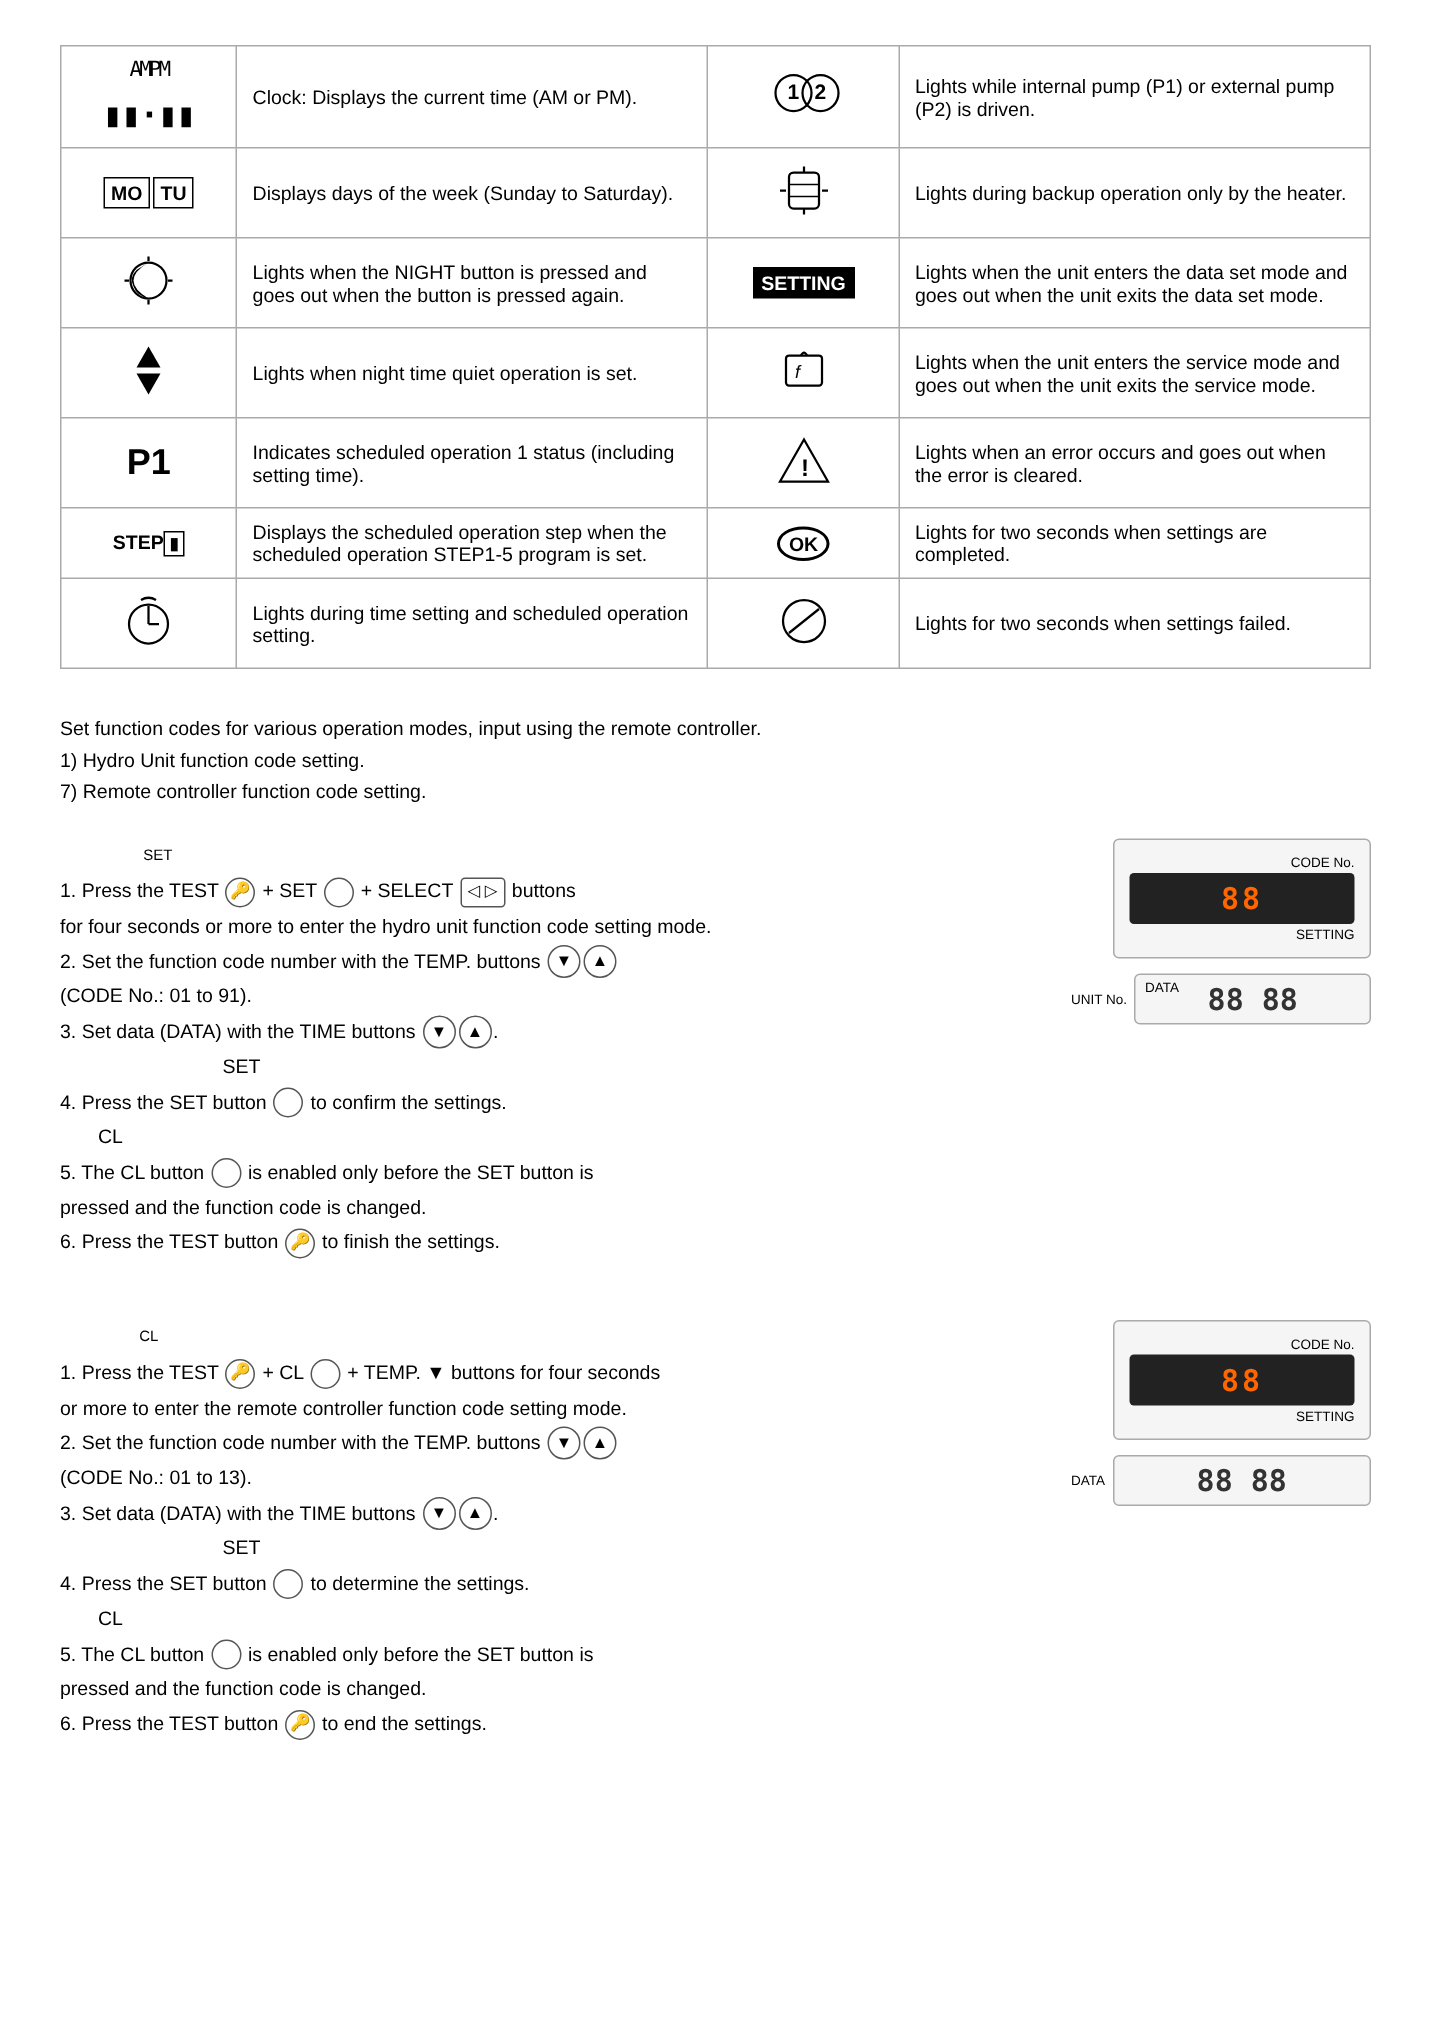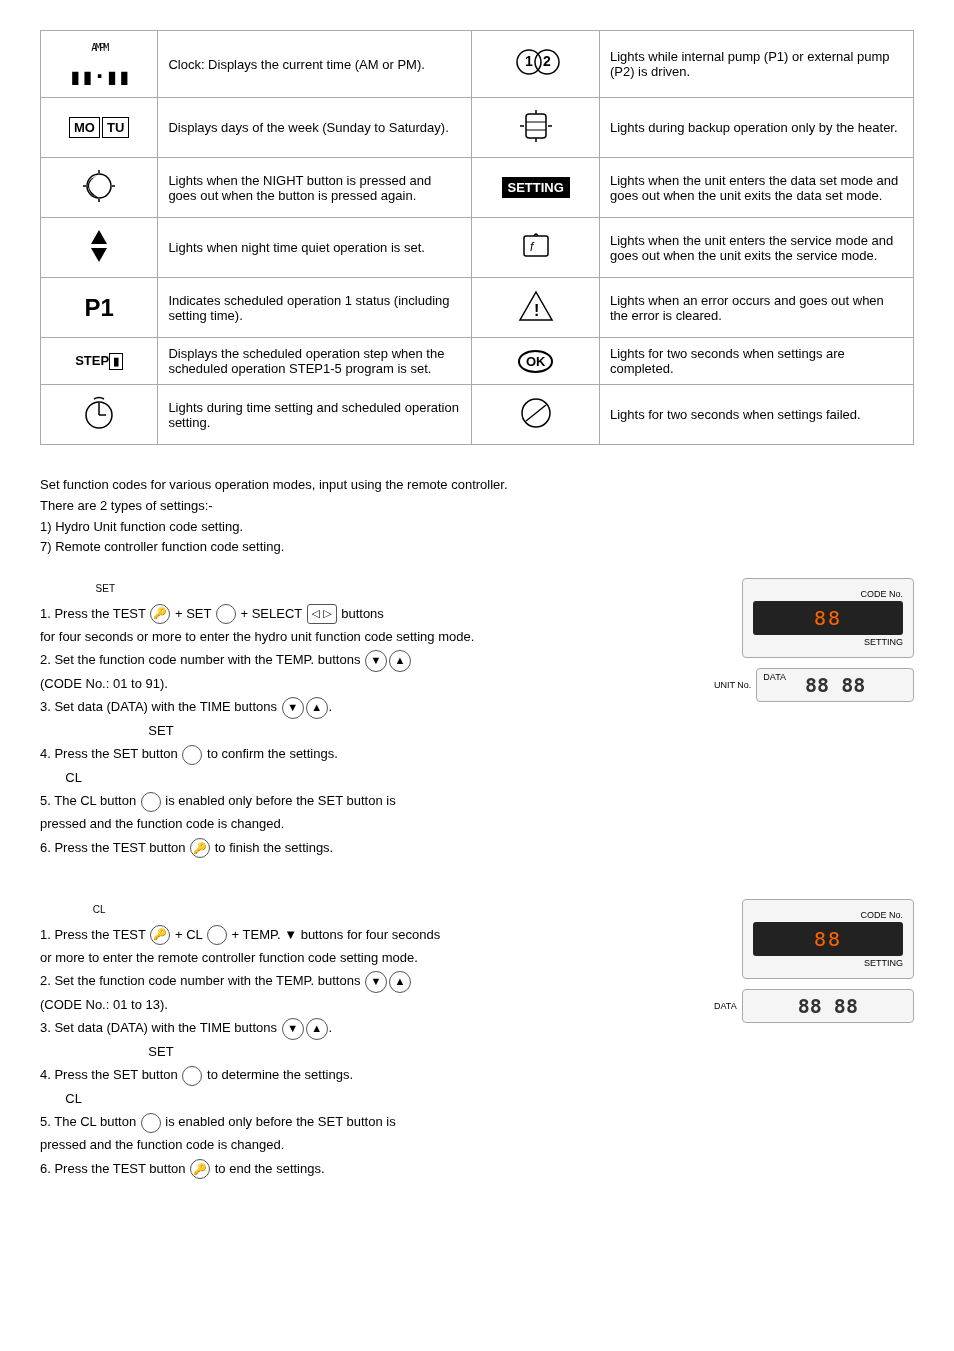--- a/index.html
+++ b/index.html
@@ -39,21 +39,21 @@
     }
 
     
     .clock-icon {
       font-size: 22px;
       font-weight: bold;
       font-family: monospace;
       letter-spacing: -2px;
     }
     .clock-icon sup {
-      font-size: 10px;
+      font-size: 14px;
       font-weight: normal;
       vertical-align: super;
     }
 
     .day-icon {
       display: inline-flex;
       gap: 2px;
     }
     .day-box {
       border: 1px solid #000;
@@ -127,21 +127,21 @@
       padding: 10px;
       position: relative;
       border-radius: 4px;
       margin-left: 28px;
     }
     .display-inner {
       background: #222;
       color: #ff6600;
       font-family: monospace;
       font-size: 20px;
-      font-weight: normal;
+      font-weight: bold;
       text-align: center;
       padding: 5px 26px;
       border-radius: 3px;
       letter-spacing: 2px;
     }
     .btn-circle {
       display: inline-flex;
       align-items: center;
       justify-content: center;
       width: 20px;
@@ -351,21 +351,20 @@
       </td>
       <td class="desc-cell2">
         <span>Lights for two seconds when settings failed.</span>
       </td>
     </tr>
   </tbody>
 </table>
 
 <div class="instructions">
   <p>Set function codes for various operation modes, input using the remote controller.</p>
-  <p>There are 2 types of settings:-</p>
   <p>1) Hydro Unit function code setting.</p>
   <p>7) Remote controller function code setting.</p>
 </div>
 
 <div class="setting-section">
   <div class="setting-text">
 
     <p>
       <span class="label-top">&nbsp;&nbsp;&nbsp;&nbsp;&nbsp;&nbsp;&nbsp;&nbsp;&nbsp;&nbsp;&nbsp;&nbsp;&nbsp;&nbsp;&nbsp;&nbsp;&nbsp;&nbsp;&nbsp;&nbsp;SET</span><br>
       1. Press the TEST <span class="btn-circle">🔑</span> + SET <span class="btn-circle"></span> + SELECT <span class="select-btn">◁ ▷</span> buttons<br>

